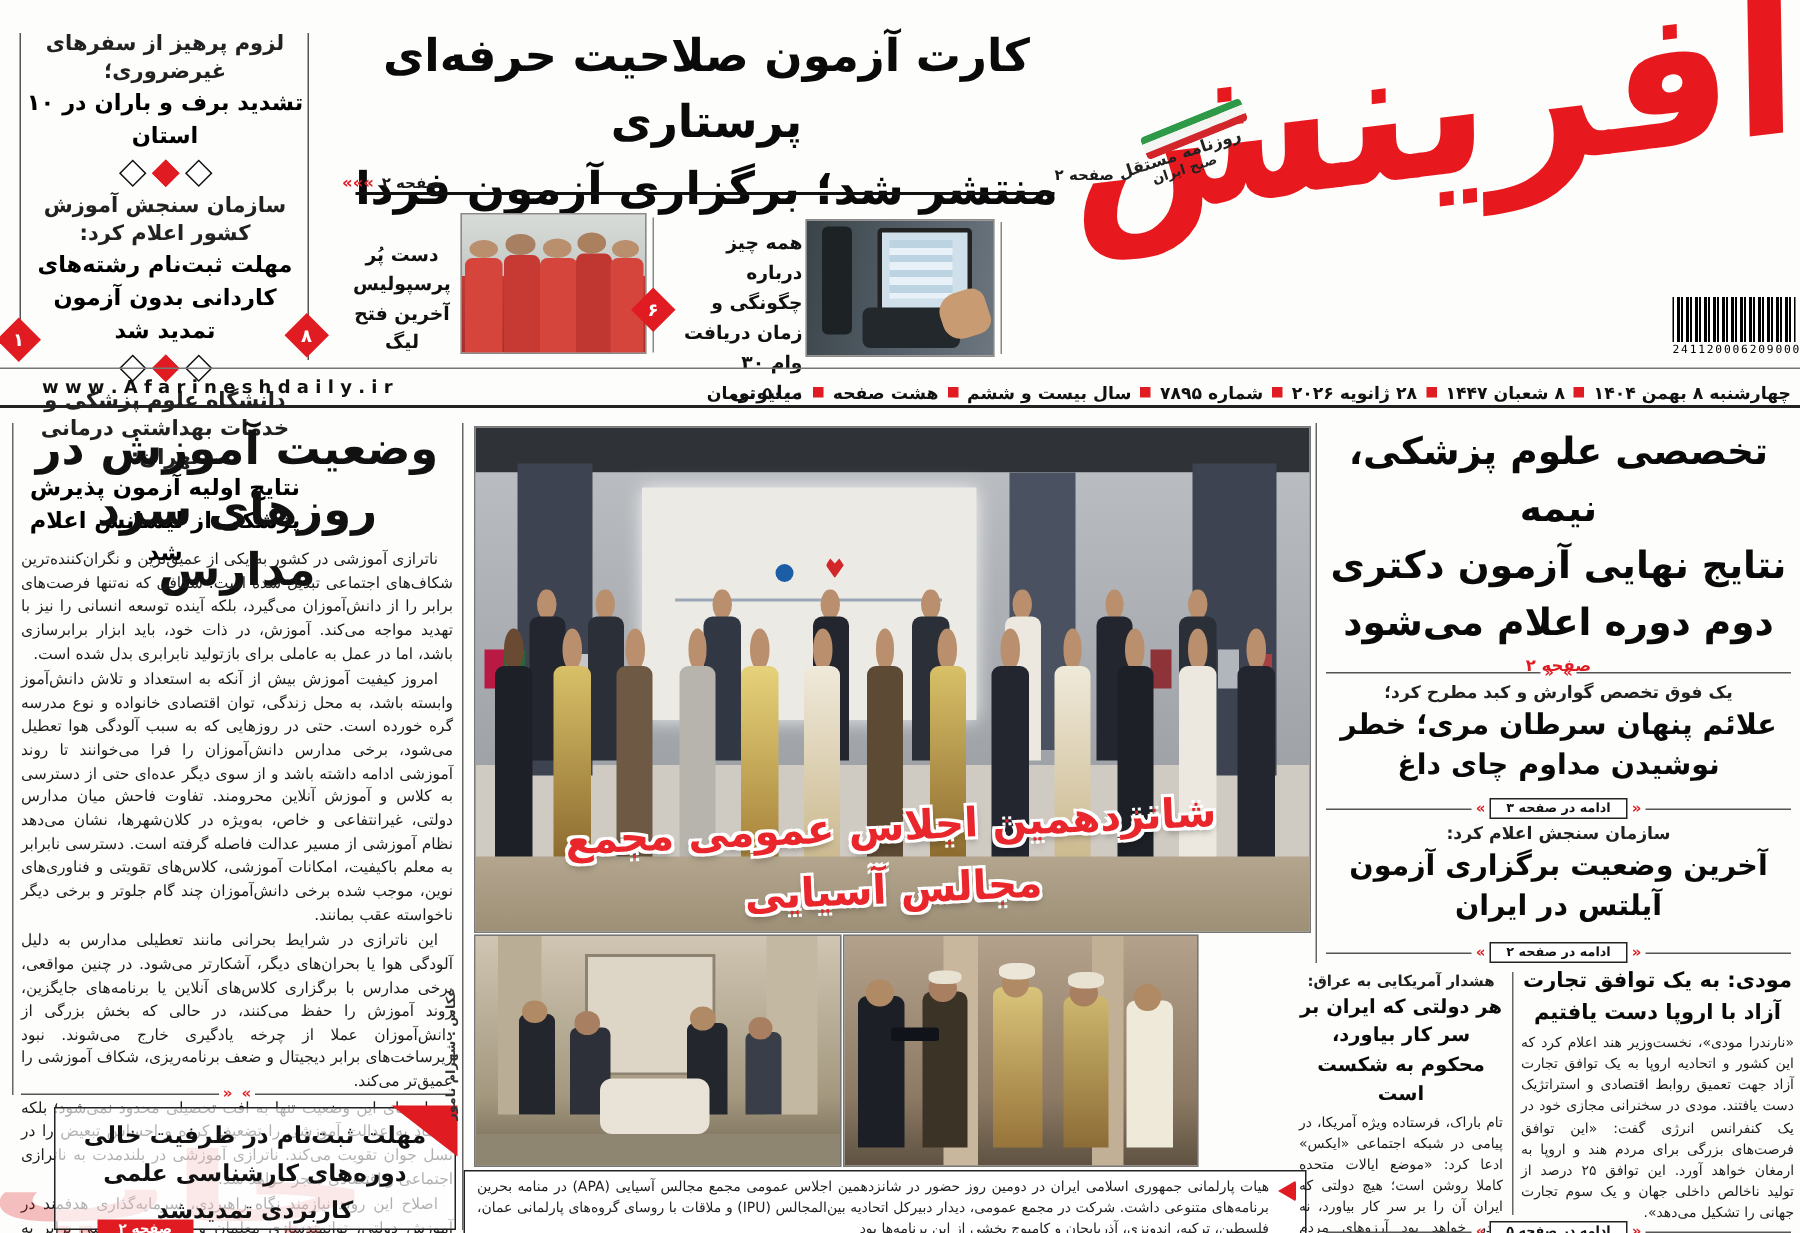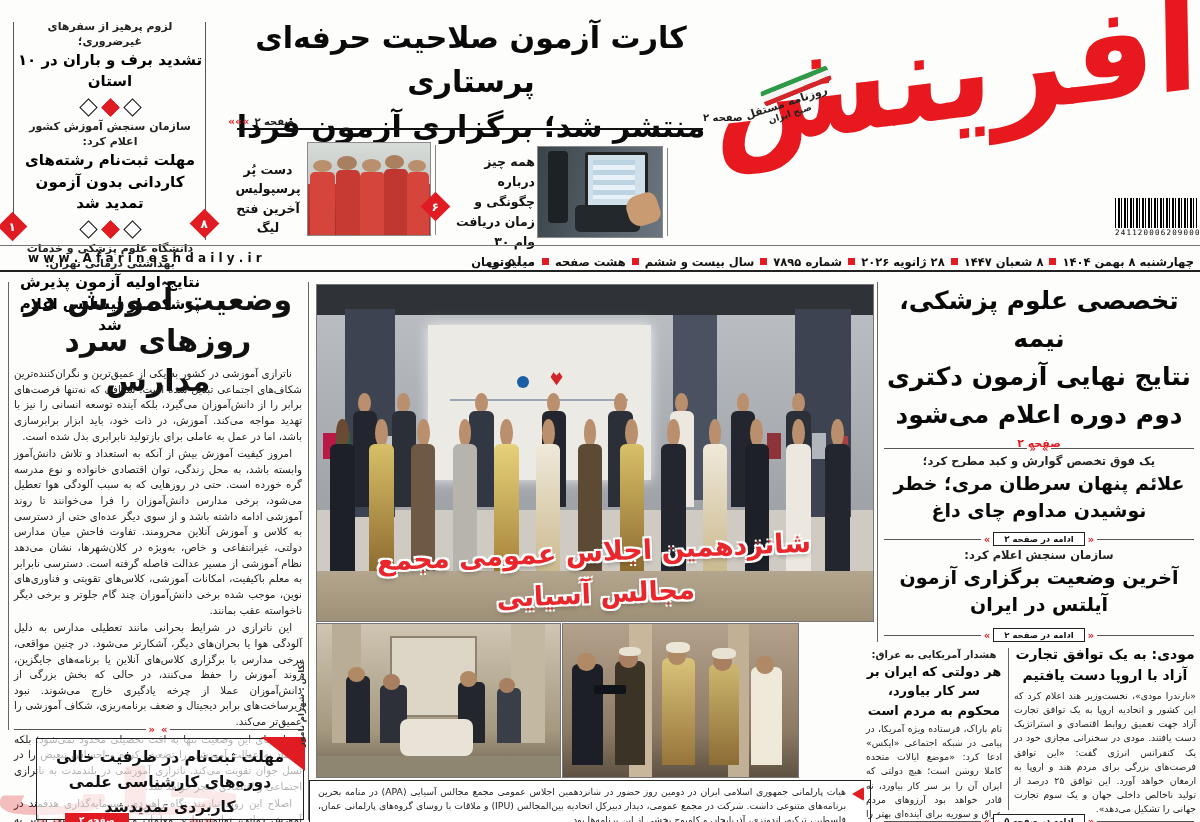--- a/index.html
+++ b/index.html
@@ -5,21 +5,21 @@
   html,body{margin:0;padding:0;background:#fff;}
   .page{position:relative;width:1200px;height:822px;background:#fdfdfc;overflow:hidden;
         font-family:"DejaVu Sans",sans-serif;color:#111;}
   .abs{position:absolute;}
   .rtl{direction:rtl;}
   .c{text-align:center;}
   .j{text-align:justify;text-align-last:right;}
   .vline{position:absolute;width:1px;background:#444;}
   .hline{position:absolute;height:1px;background:#333;}
   
-  .kicker{font-size:11px;font-weight:bold;color:#222;line-height:1.35;}
+  .kicker{font-size:14px;font-weight:bold;color:#222;line-height:1.35;}
   .brief-title{font-size:15px;font-weight:bold;line-height:1.45;color:#000;}
   .lead-h{font-size:30px;font-weight:bold;line-height:1.48;color:#0a0a0a;letter-spacing:-.5px;}
   .right-h{font-size:25px;font-weight:bold;line-height:1.52;color:#0a0a0a;}
   .item-h{font-size:19px;font-weight:bold;line-height:1.45;color:#0a0a0a;}
   .sub-h{font-size:14px;font-weight:bold;line-height:1.5;color:#0a0a0a;}
   .body-txt{font-size:10.3px;line-height:1.52;color:#1c1c1c;font-weight:500;}
   .red{color:#e01b22;}
   .pagechip{font-size:10px;font-weight:bold;color:#1a1a1a;}
   
   .dsep{display:flex;gap:9px;justify-content:center;align-items:center;}
@@ -380,21 +380,21 @@
       <div class="ln"></div>
   </div>
 
   <div class="vline" style="left:1008px;top:648px;height:162px;background:#666;"></div>
   <div class="abs rtl" style="left:1014px;top:644px;width:182px;">
     <div class="sub-h c">مودی: به یک توافق تجارت آزاد با اروپا دست یافتیم</div>
     <div class="body-txt j" style="font-size:9.3px;margin-top:3px;">«نارندرا مودی»، نخست‌وزیر هند اعلام کرد که این کشور و اتحادیه اروپا به یک توافق تجارت آزاد جهت تعمیق روابط اقتصادی و استراتژیک دست یافتند. مودی در سخنرانی مجازی خود در یک کنفرانس انرژی گفت: «این توافق فرصت‌های بزرگی برای مردم هند و اروپا به ارمغان خواهد آورد. این توافق ۲۵ درصد از تولید ناخالص داخلی جهان و یک سوم تجارت جهانی را تشکیل می‌دهد».</div>
   </div>
   <div class="abs rtl" style="left:866px;top:648px;width:136px;">
     <div class="kicker c" style="font-size:10px;">هشدار آمریکایی به عراق:</div>
-    <div class="sub-h c" style="font-size:13px;">هر دولتی که ایران بر سر کار بیاورد، محکوم به مردم است</div>
+    <div class="sub-h c" style="font-size:13px;">هر دولتی که ایران بر سر کار بیاورد، محکوم به شکست است</div>
     <div class="body-txt j" style="font-size:9.3px;margin-top:2px;">تام باراک، فرستاده ویژه آمریکا، در پیامی در شبکه اجتماعی «ایکس» ادعا کرد: «موضع ایالات متحده کاملا روشن است؛ هیچ دولتی که ایران آن را بر سر کار بیاورد، نه قادر خواهد بود آرزوهای مردم عراق و سوریه برای آینده‌ای بهتر را محقق کند و نه می‌تواند شراکتی موثر با آمریکا برقرار سازد.»</div>
   </div>
   <div class="abs tagrow" style="left:884px;top:814px;width:310px;">
     <div class="ln"></div>
       <span class="chev">«</span>
     <div class="tagbox">ادامه در صفحه ۵</div>
     <span class="chev">»</span>
       <div class="ln"></div>
   </div>
 

